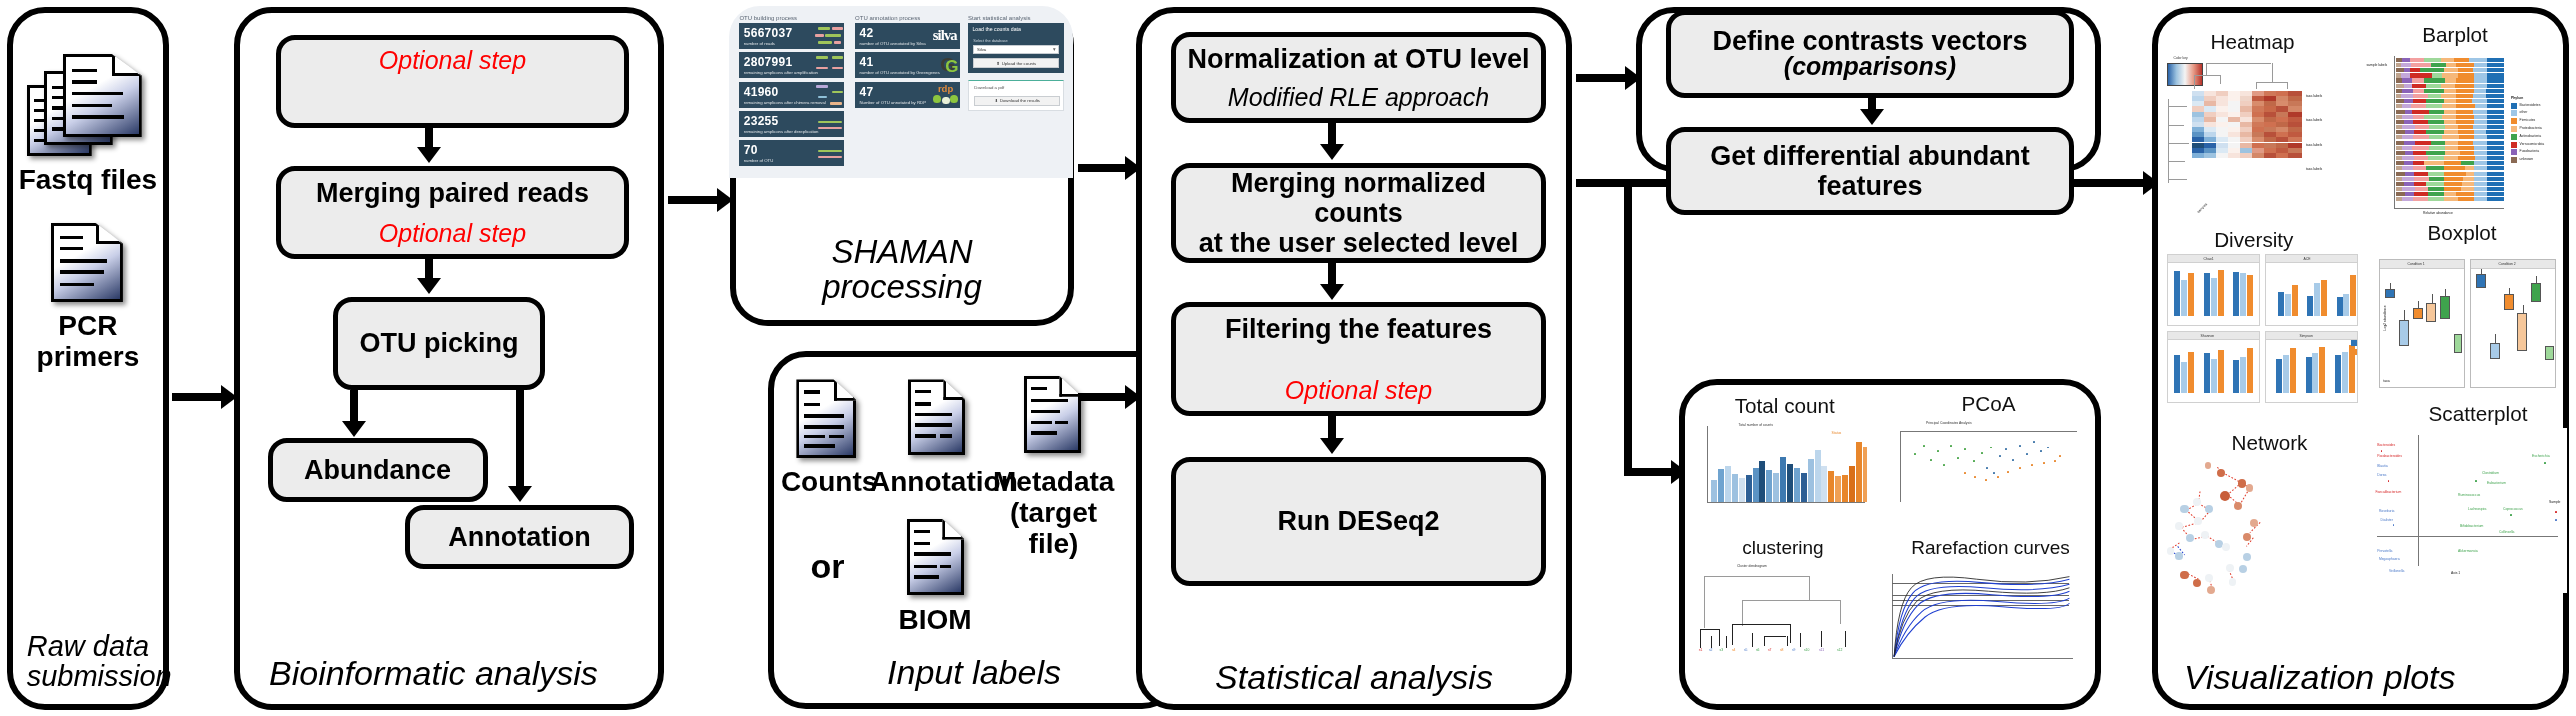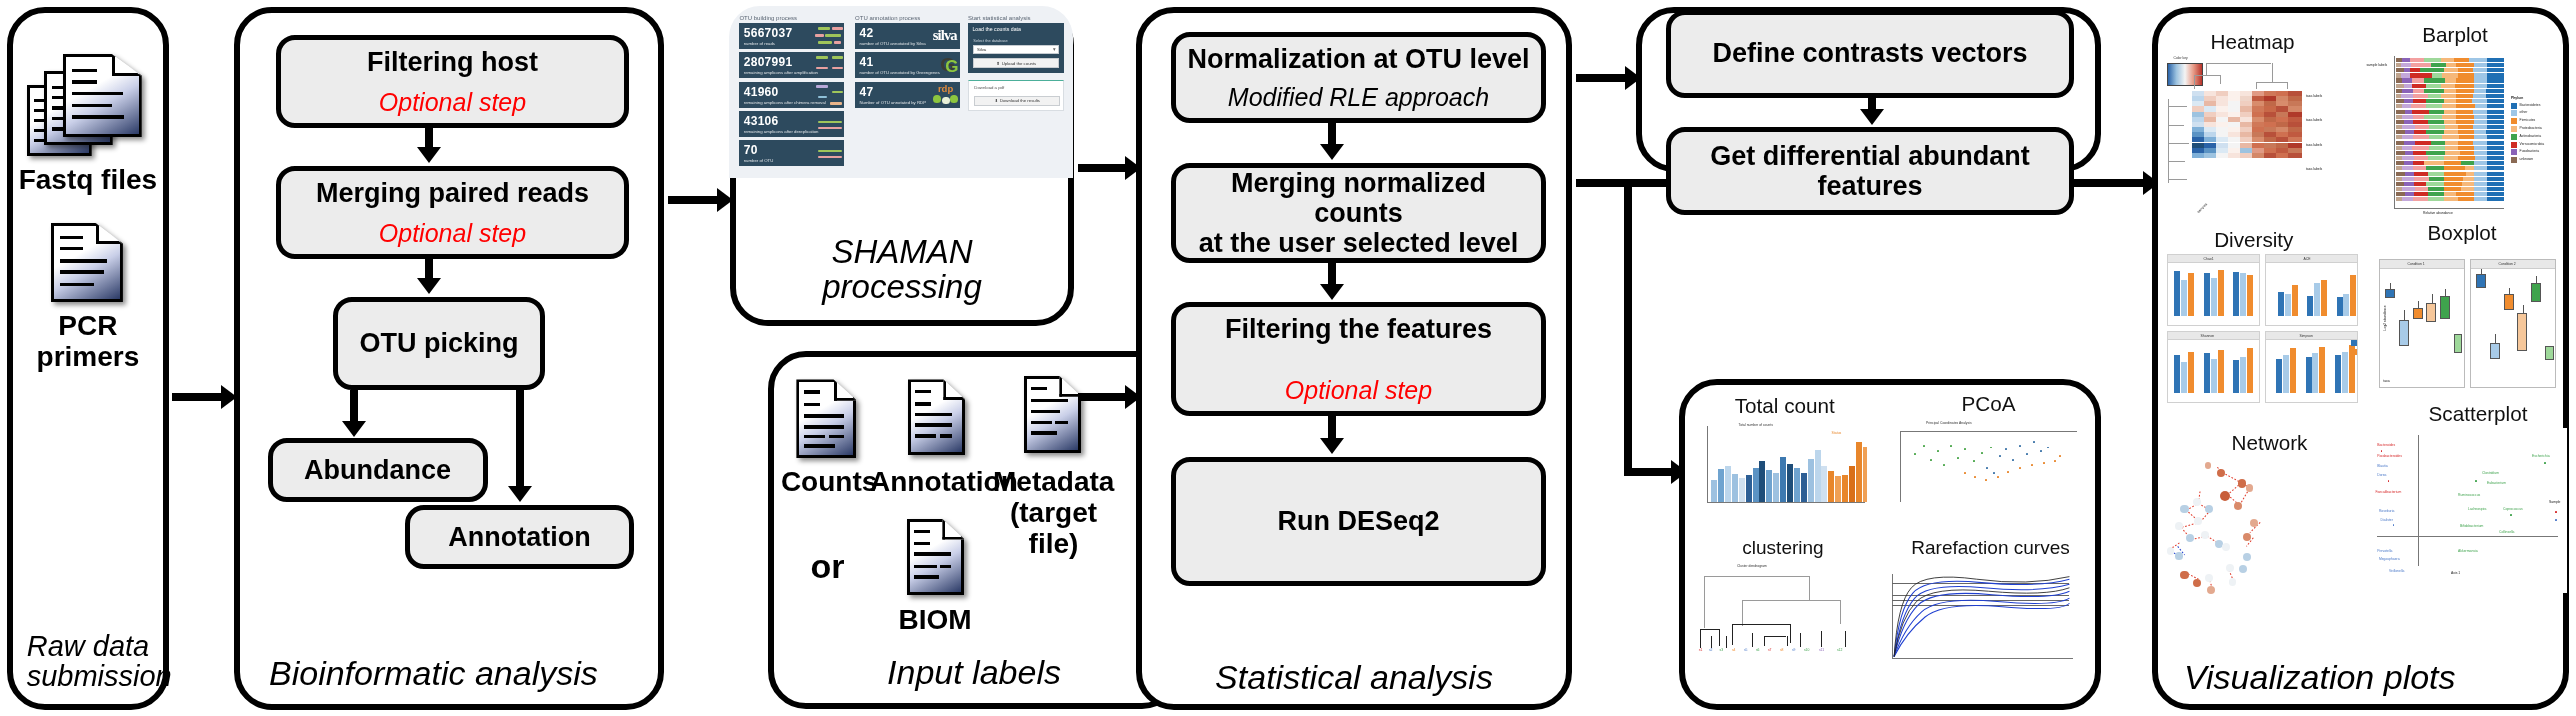--- a/index.html
+++ b/index.html
@@ -231,21 +231,20 @@
       <span>Raw data</span><br>
       <span>submission</span>
     </div>
   </div>
 
   <div class="arrow-h" style="left:172px; top:393px; width:50px;"></div>
 
   <div class="panel" style="left:234px; top:6.9px; width:430px; height:703px;">
 
     <div class="step" style="left:36px; top:22.4px; width:353px; height:93px;">
-      <div class="title">Filtering host</div>
       <div class="sub optional">Optional step</div>
     </div>
     <div class="arrow-v" style="left:185px; top:115px; height:20.7px;"></div>
 
     <div class="step" style="left:36px; top:153px; width:353px; height:93px;">
       <div class="title">Merging paired reads</div>
       <div class="sub optional">Optional step</div>
     </div>
     <div class="arrow-v" style="left:185px; top:246px; height:20.7px;"></div>
 
@@ -298,21 +297,21 @@
       </div>
       <div class="sh-card" style="left:10.3px; top:76px; width:105px; height:26px;">
         <div class="num">41960</div>
         <div class="cap">remaining amplicons after chimera removal</div>
         <div class="sh-spark" style="left:77px; top:3.4px;  width:12px; background:#b7a8d8;"></div>
         <div class="sh-spark" style="left:93px;top:8.6px; width:10.3px; background:#9fc55a;"></div>
         <div class="sh-spark" style="left:79px; top:13.8px; width:8.6px; background:#8fc0d8;"></div>
         <div class="sh-spark" style="left:91px;top:20px; width:12px; background:#e8b48a;"></div>
       </div>
       <div class="sh-card" style="left:10.3px; top:105px; width:105px; height:26px;">
-        <div class="num">43106</div>
+        <div class="num">23255</div>
         <div class="cap">remaining amplicons after dereplication</div>
         <div class="sh-spark" style="left:79px; top:9.5px; width:24px; background:#9fc55a;"></div>
         <div class="sh-spark" style="left:79px; top:15.5px; width:24px; background:#e8a0a0;"></div>
       </div>
       <div class="sh-card" style="left:10.3px; top:134px; width:105px; height:26px;">
         <div class="num">70</div>
         <div class="cap">number of OTU</div>
         <div class="sh-spark" style="left:79px; top:9.5px; width:24px; background:#9fc55a;"></div>
         <div class="sh-spark" style="left:79px; top:15.5px; width:24px; background:#e8a0a0;"></div>
       </div>
@@ -459,20 +458,21 @@
   <div class="line-plain" style="left:1576px; top:179px; width:52px; height:7.7px;"></div>
   <div class="arrow-h" style="left:1624px; top:468px; width:48px;"></div>
 
   <div class="line-plain" style="left:1624px; top:179px; width:517px; height:7.7px;"></div>
   <div class="arrow-h" style="left:2092px; top:179px; width:52px;"></div>
 
   <div class="panel" style="left:1636px; top:6.9px; width:465px; height:165px;">
 
     <div class="step centered" style="left:24px; top:-3.4px; width:408px; height:88px;">
       <div class="title">Define contrasts vectors</div>
+      <div class="sub black" style="font-weight:bold; margin-top:-3.4px;">(comparisons)</div>
     </div>
     <div class="arrow-v" style="left:226px; top:84px; height:13.8px;"></div>
 
     <div class="step centered" style="left:24px; top:114px; width:408px; height:88px;">
       <div class="title">
         Get differential abundant<br>features
       </div>
     </div>
   </div>
 

